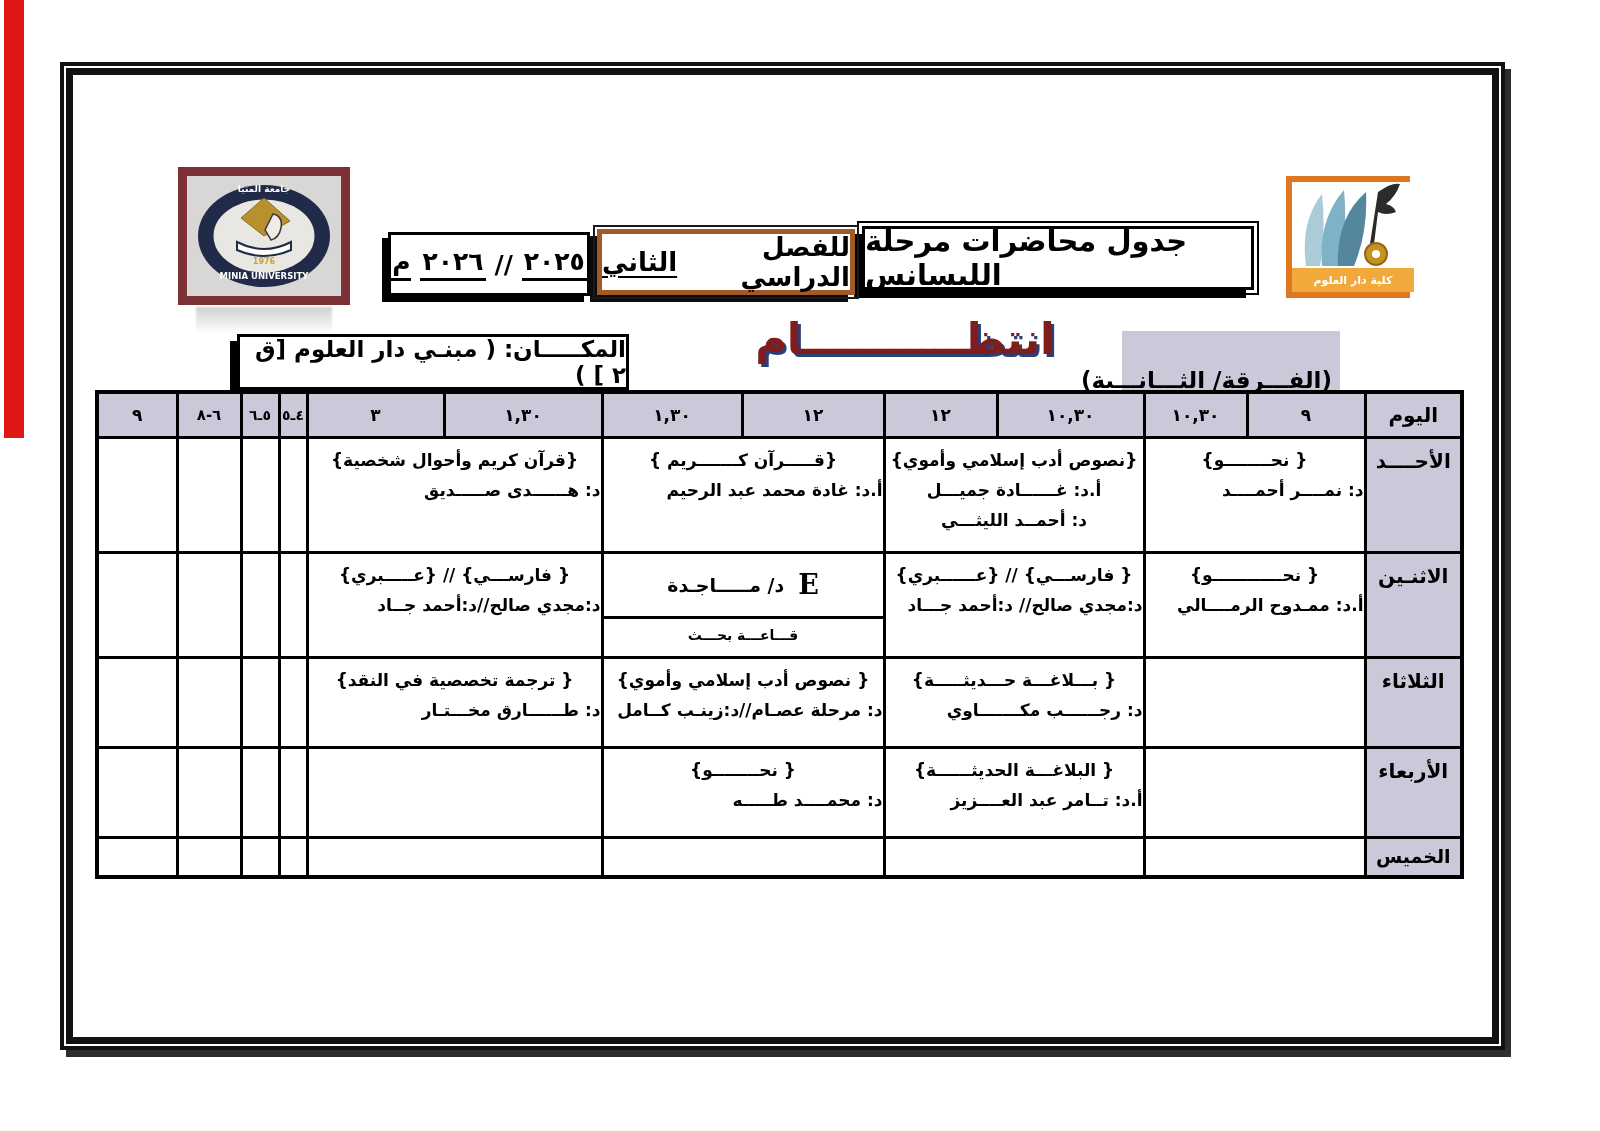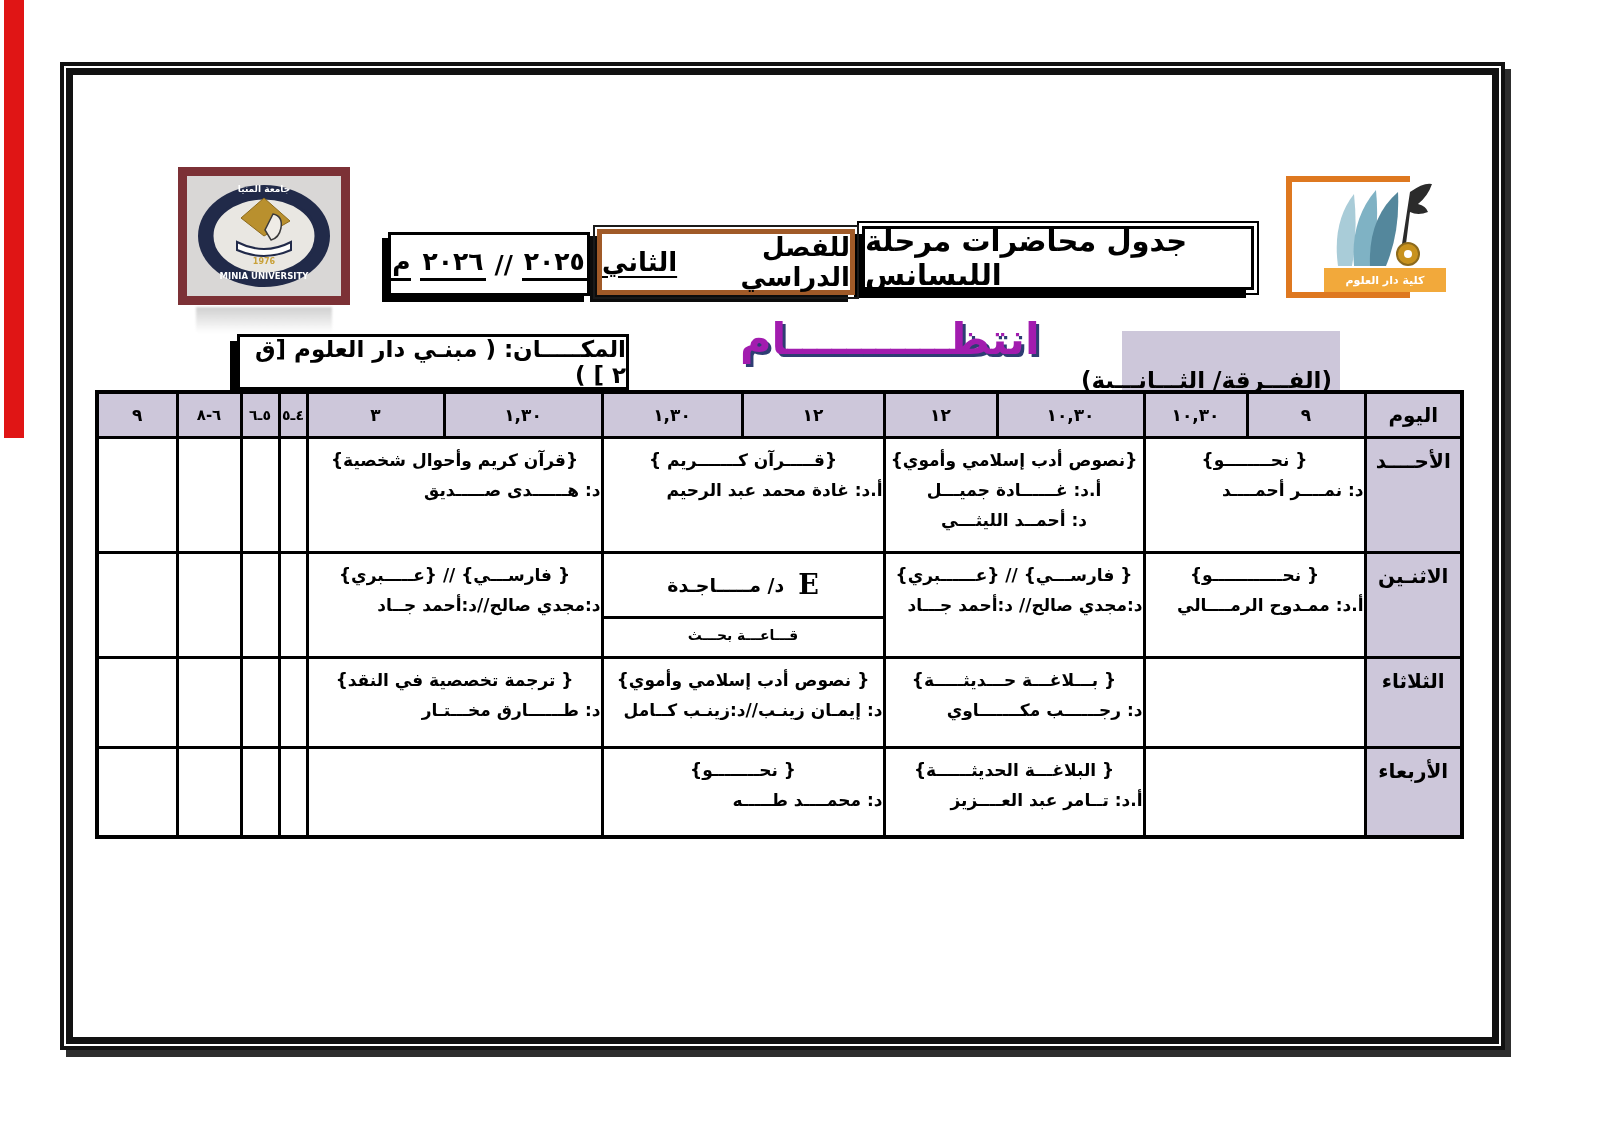--- a/index.html
+++ b/index.html
@@ -14,39 +14,39 @@
   .frame { position:absolute; left:60px; top:62px; width:1445px; height:988px;
            border:4px solid #111; box-shadow:6px 7px 0 #2e2e2e; background:#fff; }
   .frame-inner { position:absolute; inset:2px; border:7px solid #111; }
 
   
   .minia-logo { position:absolute; left:178px; top:167px; width:172px; height:138px;
                 border:9px solid #7c3136; background:#d9d7d6; }
   .minia-reflect { position:absolute; left:196px; top:307px; width:136px; height:26px;
                    background:linear-gradient(#b9b9b9aa, transparent); filter:blur(1px); }
   .daru-logo { position:absolute; left:1286px; top:176px; width:124px; height:122px;
-               border:6px solid #de7820; background:#fff;padding-left:32px; }
+               border:6px solid #de7820; background:#fff; }
 
   
   .box { position:absolute; background:#fff; display:flex; align-items:center; justify-content:center; }
   .title-box { left:862px; top:226px; width:392px; height:64px;
                border:3px solid #000; outline:2px solid #000; outline-offset:3px;
                box-shadow:-8px 8px 0 #000; font-size:29px; font-weight:bold; }
   .sem-box { left:597px; top:229px; width:258px; height:66px;
              border:5px solid #a05a28; outline:2px solid #1a1a1a; outline-offset:2px;
              box-shadow:-7px 7px 0 #0c0c0c; font-size:26px; font-weight:bold; direction:rtl; gap:8px; }
   .sem-box .emph { text-decoration:underline; text-underline-offset:5px; }
   .year-box { left:388px; top:232px; width:202px; height:64px;
               border:3px solid #000; box-shadow:-6px 6px 0 #000;
               font-size:25px; font-weight:bold; direction:rtl; gap:9px; }
   .year-box .yr { border-bottom:3px solid #000; padding:0 2px 2px 2px; }
   .year-box .era { border-bottom:3px solid #000; padding:0 1px 2px 1px; }
 
-  .attendance { position:absolute; left:740px; top:314px; width:330px; text-align:left;
-                font-size:43px; font-weight:bold; color:#a21caf;
+  .attendance { position:absolute; left:740px; top:314px; width:330px; text-align:center;
+                font-size:43px; font-weight:bold; color:#7f1d1d;
                 text-shadow:3px 3px 0 #2e3d73; direction:rtl; }
   .grade-band { position:absolute; left:1122px; top:318px; width:218px; height:60px; background:#cdc7da;margin-top:13px; }
   .grade-band .txt { position:absolute; right:8px; bottom:-2px; white-space:nowrap;
                      font-size:23px; font-weight:bold; direction:rtl; }
   .loc-box { left:237px; top:334px; width:392px; height:56px;
              border:3px solid #000; box-shadow:-7px 7px 0 #000;
              font-size:23px; font-weight:bold; direction:rtl; }
 
   
   .sched-wrap { position:absolute; left:95px; top:390px; }
@@ -220,21 +220,21 @@
 
   <tr style="height:90px">
     <td class="day">الثلاثاء</td>
     <td class="slot" colspan="2"></td>
     <td class="slot" colspan="2">
       <div class="t">{ بـــلاغـــة حـــديثـــــة}</div>
       <div class="n">د: رجــــــب مكـــــــاوي</div>
     </td>
     <td class="slot" colspan="2">
       <div class="t">{ نصوص أدب إسلامي وأموي}</div>
-      <div class="n">د: إيمـان زينـب//د:زينـب كــامل</div>
+      <div class="n">د: مرحلة عصـام//د:زينـب كــامل</div>
     </td>
     <td class="slot" colspan="2">
       <div class="t">{ ترجمة تخصصية في النقد}</div>
       <div class="n">د: طــــــارق مخـــتـار</div>
     </td>
     <td class="slot"></td>
     <td class="slot"></td>
     <td class="slot"></td>
     <td class="slot"></td>
   </tr>
@@ -250,15 +250,26 @@
       <div class="t">{ نحــــــــو}</div>
       <div class="n">د: محمــــد طـــــه</div>
     </td>
     <td class="slot" colspan="2"></td>
     <td class="slot"></td>
     <td class="slot"></td>
     <td class="slot"></td>
     <td class="slot"></td>
   </tr>
 
+  <tr style="height:40px">
+    <td class="day" style="padding-top:6px;font-size:19px">الخميس</td>
+    <td class="slot" colspan="2"></td>
+    <td class="slot" colspan="2"></td>
+    <td class="slot" colspan="2"></td>
+    <td class="slot" colspan="2"></td>
+    <td class="slot"></td>
+    <td class="slot"></td>
+    <td class="slot"></td>
+    <td class="slot"></td>
+  </tr>
 </tbody>
     </table>
 </div>
 
 </body></html>

